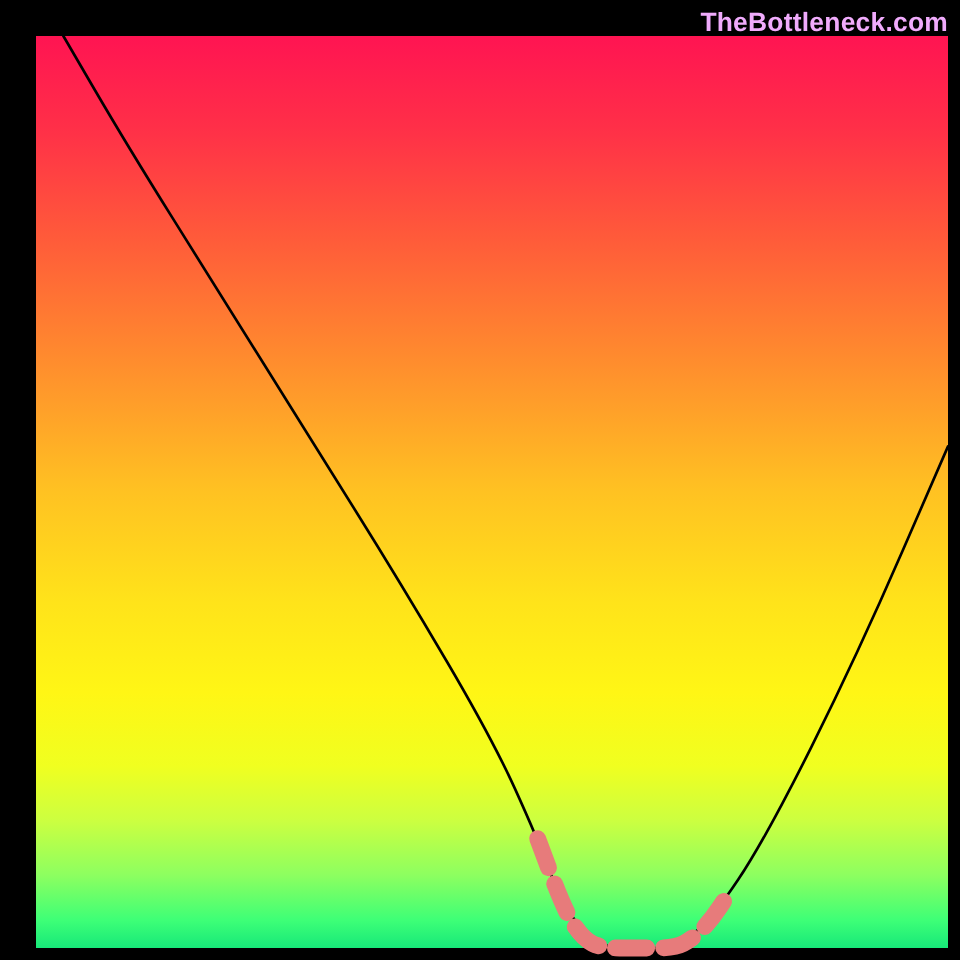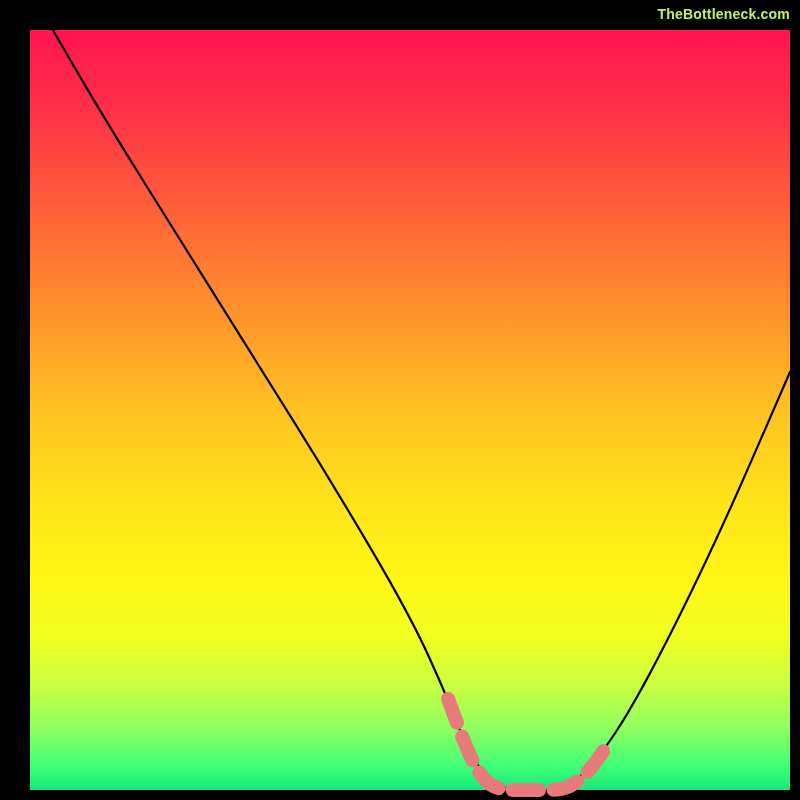--- a/index.html
+++ b/index.html
@@ -8,23 +8,23 @@
     position: relative;
     width: 800px;
     height: 800px;
     background: #000;
   }
   .watermark {
     position: absolute;
     top: 6px;
     right: 10px;
     font-family: Arial, Helvetica, sans-serif;
-    font-size: 14px;
+    font-size: 22px;
     font-weight: 600;
-    color: #bef264;
+    color: #f0abfc;
     letter-spacing: 0.2px;
     z-index: 5;
     margin-left: 48px;
   }
   svg.plot {
     position: absolute;
     left: 0; top: 0;
     width: 800px; height: 800px;
     z-index: 1;
   }

